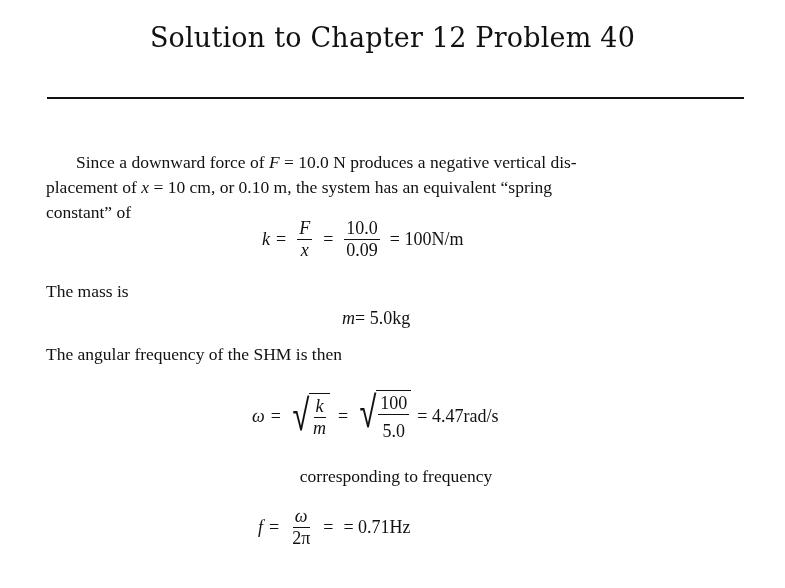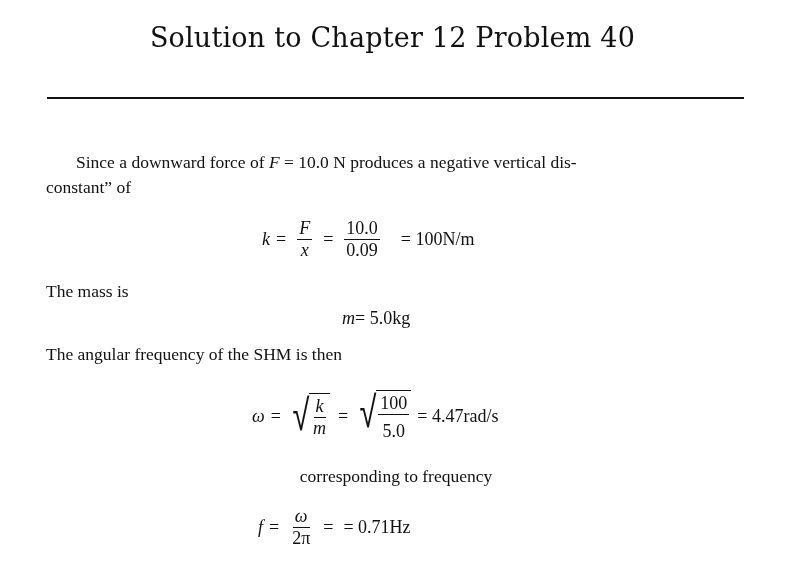--- a/index.html
+++ b/index.html
@@ -27,36 +27,37 @@
   .sqrt .body { border-top:1px solid #111; display:inline-flex; align-items:center; padding-top:2px; }
 </style>
 </head>
 <body>
 
 <div class="abs title">Solution to Chapter 12 Problem 40</div>
 <div class="abs rule"></div>
 
 <div class="abs para" style="top:150px;">
   <div class="just"><span class="indent"></span><span>Since a downward force of </span><i>F</i><span> = 10.0 N produces a negative vertical dis-</span></div>
+  <div class="just"><span>placement of </span><i>x</i><span> = 10 cm, or 0.10 m, the system has an equivalent “spring</span></div>
   <div>constant” of</div>
 </div>
 
 <div class="abs eq" style="left:262px; top:218px;">
   <span class="v">k</span>
   <span class="op">=</span>
   <span class="frac">
     <span class="num v">F</span>
     <span class="den v">x</span>
   </span>
   <span class="op">=</span>
   <span class="frac">
     <span class="num">10.0</span>
     <span class="den">0.09</span>
   </span>
-  <span style="margin-left:16px;">= 100N/m</span>
+  <span style="margin-left:5px;">= 100N/m</span>
 </div>
 
 <div class="abs para" style="top:279px;">The mass is</div>
 <div class="abs eq" style="left:342px; top:308px;">
   <span class="v">m</span>
     <span> = 5.0kg</span>
 </div>
 
 <div class="abs para" style="top:342px;">The angular frequency of the SHM is then</div>
 

